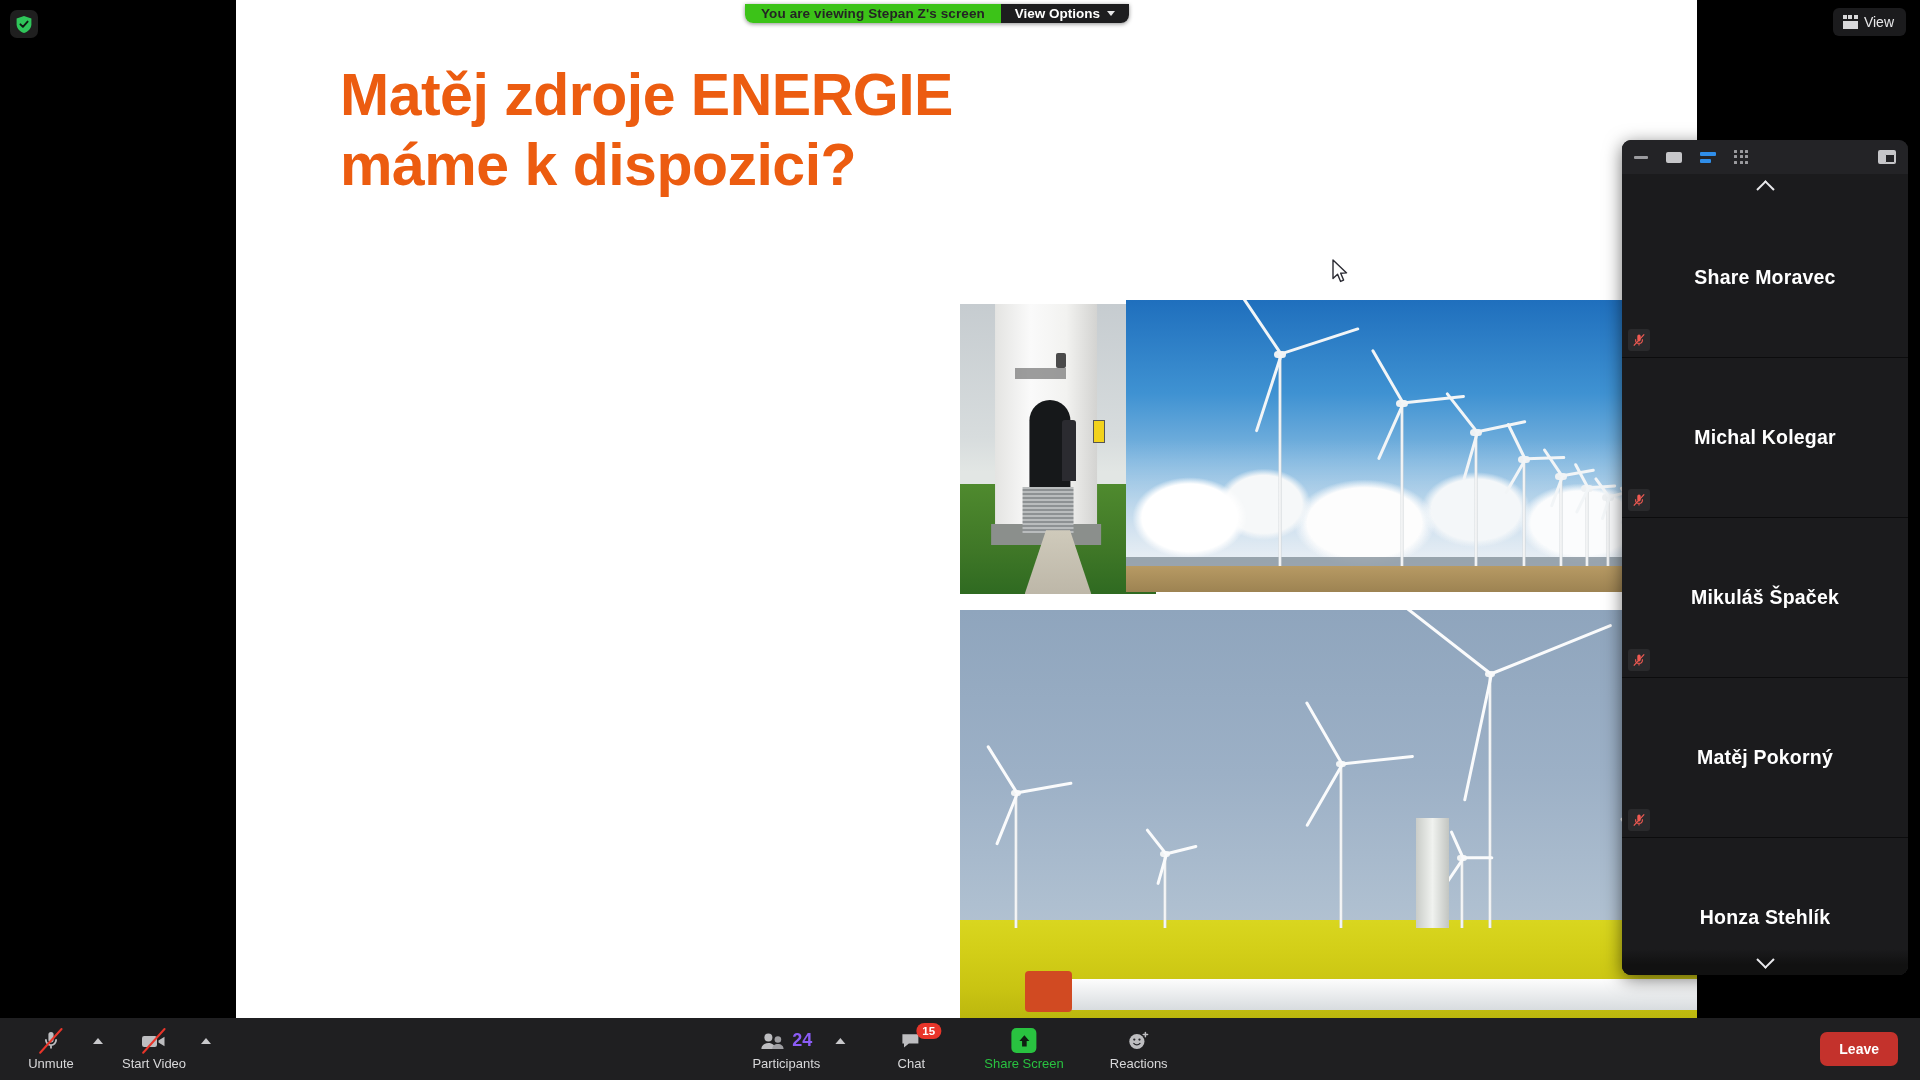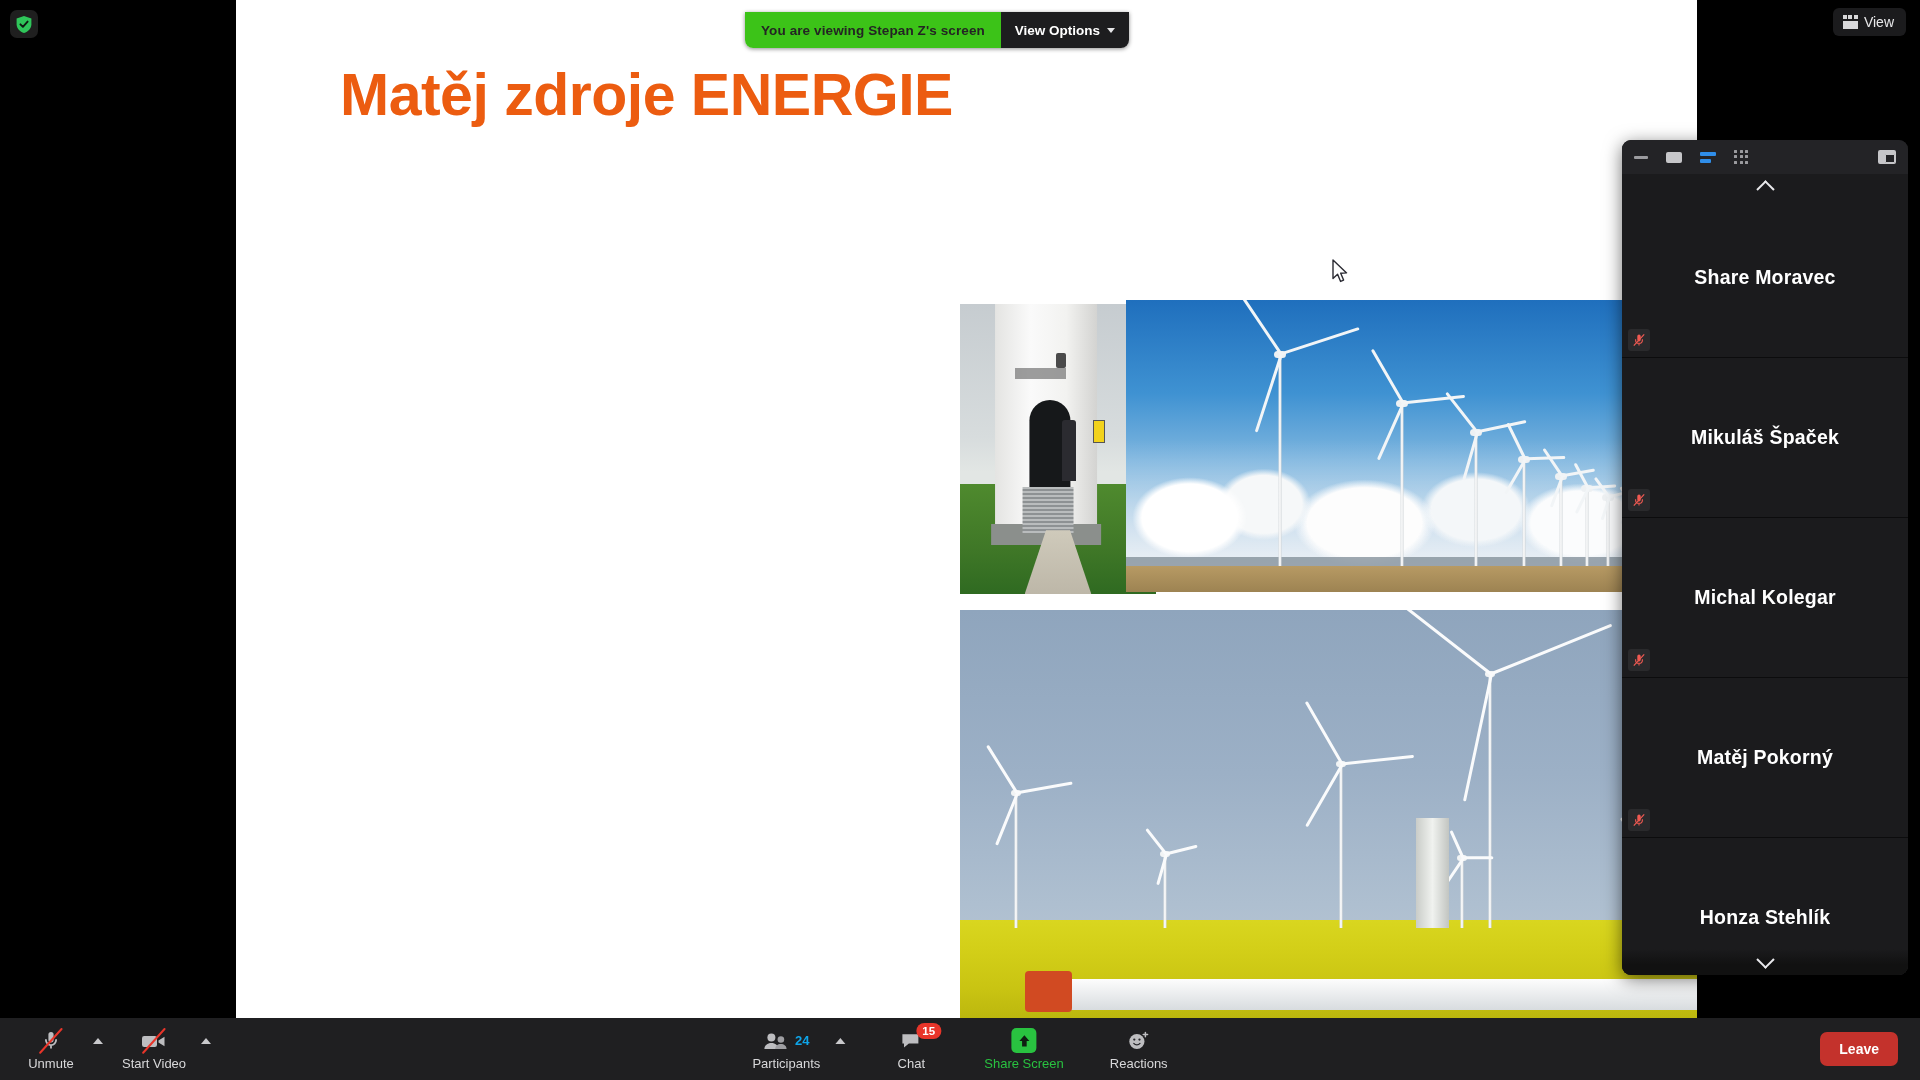--- a/index.html
+++ b/index.html
@@ -25,21 +25,21 @@
     position:absolute; right:14px; top:8px; height:28px;
     background:#1b1b1d; border-radius:6px;
     display:flex; align-items:center; gap:6px; padding:0 12px 0 10px;
     color:#e8e8ea; font-size:14px;
   }
   .view-grid-ico{ width:15px; height:14px; position:relative; }
   .view-grid-ico i{ position:absolute; background:#d8d8da; display:block; }
 
   
   .share-banner{
-    position:absolute; left:745px; top:12px; height:36px; display:flex;
+    position:absolute; left:745px; top:4px; height:19px; display:flex;
     border-bottom-left-radius:8px; border-bottom-right-radius:8px;
     overflow:hidden; z-index:40;
     box-shadow:0 1px 4px rgba(0,0,0,.45);
     text-align:right;
   }
   .share-banner .green{
     background:#3cc318; color:#242424; font-weight:bold; font-size:13.5px;
     display:flex; align-items:center; padding:0 16px; letter-spacing:.1px;
   }
   .share-banner .dark{
@@ -175,21 +175,21 @@
     min-width:74px; padding:3px 10px 2px; display:flex; flex-direction:column;
     align-items:center; justify-content:center; gap:3px; cursor:pointer;
   }
   .ctrl .lbl{ color:#d8d8da; font-size:13px; }
   .ctrl .lbl.green{ color:#29c240; }
   .ctrl .top{ position:relative; height:24px; display:flex; align-items:center; justify-content:center; }
   .caret{ width:0;height:0;border-left:5px solid transparent;border-right:5px solid transparent;border-bottom:6px solid #c9c9cc; margin-left:2px; }
   .caret-wrap{ padding:0 9px 16px 3px; display:flex; align-items:center; cursor:pointer; }
   .slash{ position:absolute; left:50%; top:50%; width:34px; height:2.4px; background:#e8352a;
           transform:translate(-50%,-50%) rotate(-48deg); border-radius:2px; }
-  .count{ color:#0ea5e9; font-size:13px; font-weight:bold; margin-left:6px; }
+  .count{ color:#8b5cf6; font-size:18px; font-weight:bold; margin-left:6px; }
   .badge{
     position:absolute; left:16px; top:-6px; background:#e8352a; color:#fff;
     font-size:11.5px; font-weight:bold; border-radius:9px; padding:1px 6px; line-height:1.25;
   }
   .share-ico{ width:25px;height:25px;background:#29c240;border-radius:5px;display:flex;align-items:center;justify-content:center; }
   .leave-btn{
     position:absolute; right:22px; top:50%; transform:translateY(-50%);
     background:#c4322c; color:#fff; font-size:14px; font-weight:bold;
     padding:9px 19px; border-radius:7px; cursor:pointer;
   }
@@ -216,20 +216,21 @@
       <i style="left:11px;top:0;width:4px;height:4px"></i>
       <i style="left:0;top:5.5px;width:15px;height:8.5px"></i>
     </span>
     <span>View</span>
   </div>
 
   <div class="slide">
 
     <div class="slide-title">
       <div>Matěj zdroje ENERGIE</div>
+      <div>máme k dispozici?</div>
     </div>
 
     <div class="slide-sub">
     </div>
 
     <div class="photo p1">
       <div class="sky"></div>
         <div class="grass"></div>
       <div class="tower"></div>
         <div class="base"></div>
@@ -405,32 +406,32 @@
         <span class="mic-off">
           <svg width="14" height="14" viewBox="0 0 14 14">
               <path d="M7 1.6a1.7 1.7 0 0 1 1.7 1.7v3.4A1.7 1.7 0 0 1 7 8.4a1.7 1.7 0 0 1-1.7-1.7V3.3A1.7 1.7 0 0 1 7 1.6z" fill="#f05a52"></path>
               <path d="M3.6 6.3v.6a3.4 3.4 0 0 0 6.8 0v-.6" stroke="#f05a52" stroke-width="1.1" fill="none"></path>
               <path d="M7 10.3v2.1" stroke="#f05a52" stroke-width="1.1"></path>
               <path d="M1.8 12.6 12.2 1.4" stroke="#f05a52" stroke-width="1.2"></path>
             </svg>
         </span>
       </div>
       <div class="tile">
-        <span class="tile-name">Mikuláš Špaček</span>
+        <span class="tile-name">Michal Kolegar</span>
         <span class="mic-off">
           <svg width="14" height="14" viewBox="0 0 14 14">
               <path d="M7 1.6a1.7 1.7 0 0 1 1.7 1.7v3.4A1.7 1.7 0 0 1 7 8.4a1.7 1.7 0 0 1-1.7-1.7V3.3A1.7 1.7 0 0 1 7 1.6z" fill="#f05a52"></path>
               <path d="M3.6 6.3v.6a3.4 3.4 0 0 0 6.8 0v-.6" stroke="#f05a52" stroke-width="1.1" fill="none"></path>
               <path d="M7 10.3v2.1" stroke="#f05a52" stroke-width="1.1"></path>
               <path d="M1.8 12.6 12.2 1.4" stroke="#f05a52" stroke-width="1.2"></path>
             </svg>
         </span>
       </div>
       <div class="tile">
-        <span class="tile-name">Michal Kolegar</span>
+        <span class="tile-name">Mikuláš Špaček</span>
         <span class="mic-off">
           <svg width="14" height="14" viewBox="0 0 14 14">
               <path d="M7 1.6a1.7 1.7 0 0 1 1.7 1.7v3.4A1.7 1.7 0 0 1 7 8.4a1.7 1.7 0 0 1-1.7-1.7V3.3A1.7 1.7 0 0 1 7 1.6z" fill="#f05a52"></path>
               <path d="M3.6 6.3v.6a3.4 3.4 0 0 0 6.8 0v-.6" stroke="#f05a52" stroke-width="1.1" fill="none"></path>
               <path d="M7 10.3v2.1" stroke="#f05a52" stroke-width="1.1"></path>
               <path d="M1.8 12.6 12.2 1.4" stroke="#f05a52" stroke-width="1.2"></path>
             </svg>
         </span>
       </div>
       <div class="tile">

